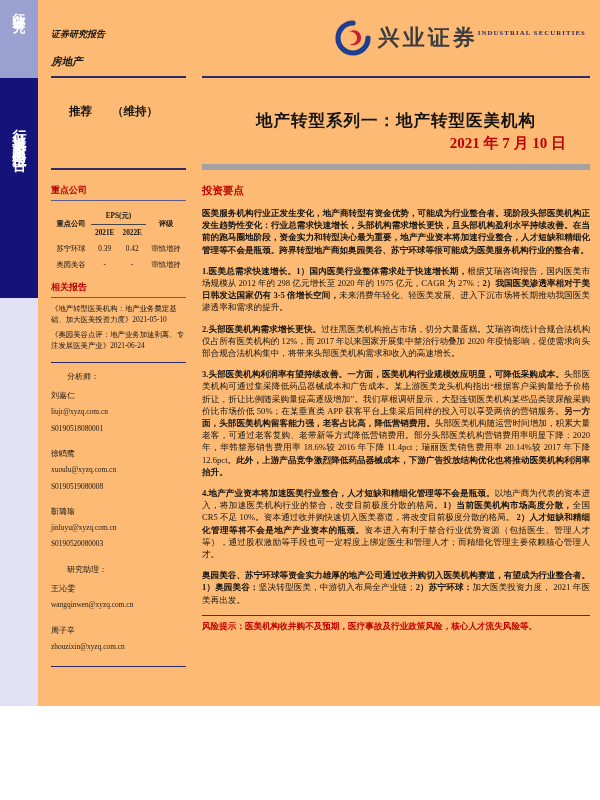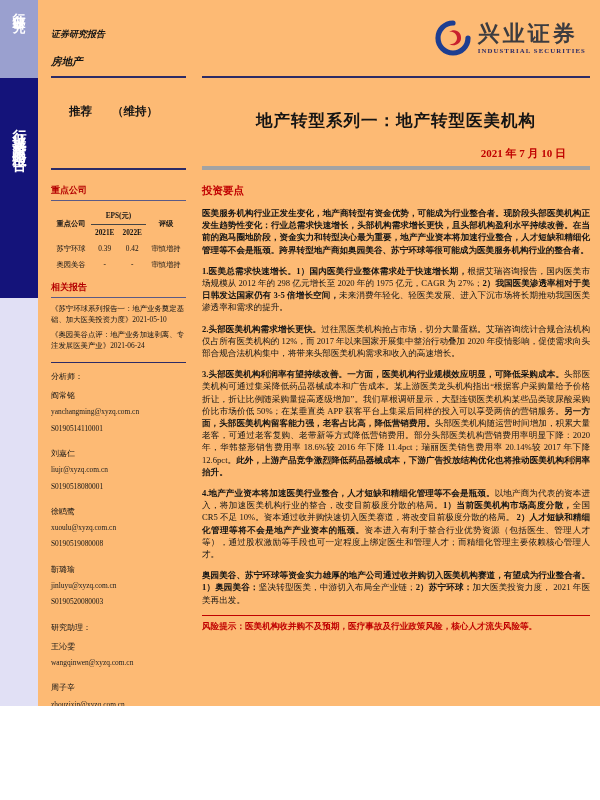--- a/index.html
+++ b/index.html
@@ -28,43 +28,43 @@
     position:absolute; left:38px; top:0; width:562px; height:800px;
     padding:0 10px 0 13px;
     display:grid; grid-template-columns:135px 1fr; column-gap:16px;
     grid-template-rows:78px 62px 30px auto;
   }
   .h-left { padding-top:28px; border-bottom:2px solid #2c2b66; }
   .report-type { font-size:9px; font-weight:bold; font-style:italic; }
   .industry { font-size:10.5px; font-weight:bold; font-style:italic; margin-top:14px; }
   .h-right { border-bottom:2px solid #2c2b66; display:flex; justify-content:flex-end; align-items:flex-start; padding-top:20px; }
   .logo { display:flex; align-items:center; gap:7px; margin-right:4px; }
-  .logo-txt { display:flex; flex-direction:column; }
+  .logo-txt { display:flex; flex-direction:row; }
   .logo-cn { font-size:22px; font-weight:bold; color:#3c3c40; letter-spacing:3px; line-height:1; }
   .logo-en { font-size:6.8px; font-weight:bold; color:#2c2b66; letter-spacing:1.1px; margin-top:2px; }
 
   .rating-cell { padding-top:26px; padding-left:18px; font-size:11.5px; font-weight:bold; display:flex; gap:20px; }
   .title-cell { padding-top:32px; text-align:center; font-size:16.5px; font-weight:bold; letter-spacing:1px; }
 
   .date-left { border-bottom:2px solid #2c2b66; }
-  .date-right { border-bottom:4px solid #a3a3a3; display:flex; justify-content:flex-end; align-items:flex-end;
-                padding-right:24px; padding-bottom:5px; font-size:11px; font-weight:bold; color:#c00000; }
+  .date-right { border-bottom:6px solid #a3a3a3; display:flex; justify-content:flex-end; align-items:flex-end;
+                padding-right:24px; padding-bottom:11px; font-size:15px; font-weight:bold; color:#c00000; }
 
   
   .col-left { font-size:7.5px; padding-top:6px; line-height:1.4; }
   .red-h { color:#b40000; font-weight:bold; font-size:9px; margin-top:8px; padding-bottom:3px; border-bottom:1px solid #5a5a86; }
   table.eps { width:100%; border-collapse:collapse; margin-top:7px; font-size:7.3px; }
   table.eps td { padding:3px 1px; text-align:center; }
   table.eps .hd { font-weight:bold; }
   td.eps-span { border-bottom:1px solid #444; font-weight:bold; }
   td.co { text-align:left; }
   .related { margin-top:5px; font-size:7.4px; line-height:1.55; }
   .rep-item { margin-top:3px; }
   .divider { border-top:1.5px solid #2c2b66; margin:10px 0 8px; }
-  .an-label { font-size:8px; margin:6px 0 8px; }
+  .an-label { font-size:8px; margin:6px 16px 8px; }
   .an-block { margin-bottom:14px; }
   .an-name { font-size:8px; margin-bottom:6px; }
   .an-mail { font-size:7.4px; margin-bottom:6px; color:#222; text-decoration:none; display:block; }
   .an-code { font-size:7.4px; }
   .left-end { border-top:1.5px solid #2c2b66; margin-top:12px; }
 
   
   .col-main { padding-top:6px; font-size:8.6px; }
   .main-h { color:#c00000; font-weight:bold; font-size:10.5px; margin:8px 0 9px; }
   .col-main p { margin:0 0 9px; line-height:1.42; text-align:justify; }
@@ -145,33 +145,28 @@
           <td class="co">奥园美谷</td>
           <td>-</td>
           <td>-</td>
           <td>审慎增持</td>
         </tr>
       </tbody>
         </table>
 
       <div class="red-h">相关报告</div>
       <div class="related">
-        <div class="rep-item"><span>《苏宁环球系列报告一：地产业务奠定基础、加大医美投资力度》</span><span>2021-05-10</span></div>
+        <div class="rep-item"><span>《地产转型医美机构：地产业务奠定基础、加大医美投资力度》</span><span>2021-05-10</span></div>
         <div class="rep-item"><span>《奥园美谷点评：地产业务加速剥离、专注发展医美产业》</span><span>2021-06-24</span></div>
       </div>
 
       <div class="divider"></div>
 
       <div class="an-label">分析师：</div>
 
-      <div class="an-block">
-        <div class="an-name">阎常铭</div>
-        <a class="an-mail" href="#">yanchangming@xyzq.com.cn</a>
-        <div class="an-code">S0190514110001</div>
-      </div>
       <div class="an-block">
         <div class="an-name">刘嘉仁</div>
         <a class="an-mail" href="#">liujr@xyzq.com.cn</a>
         <div class="an-code">S0190518080001</div>
       </div>
       <div class="an-block">
         <div class="an-name">徐鸥鹭</div>
         <a class="an-mail" href="#">xuoulu@xyzq.com.cn</a>
         <div class="an-code">S0190519080008</div>
       </div>

